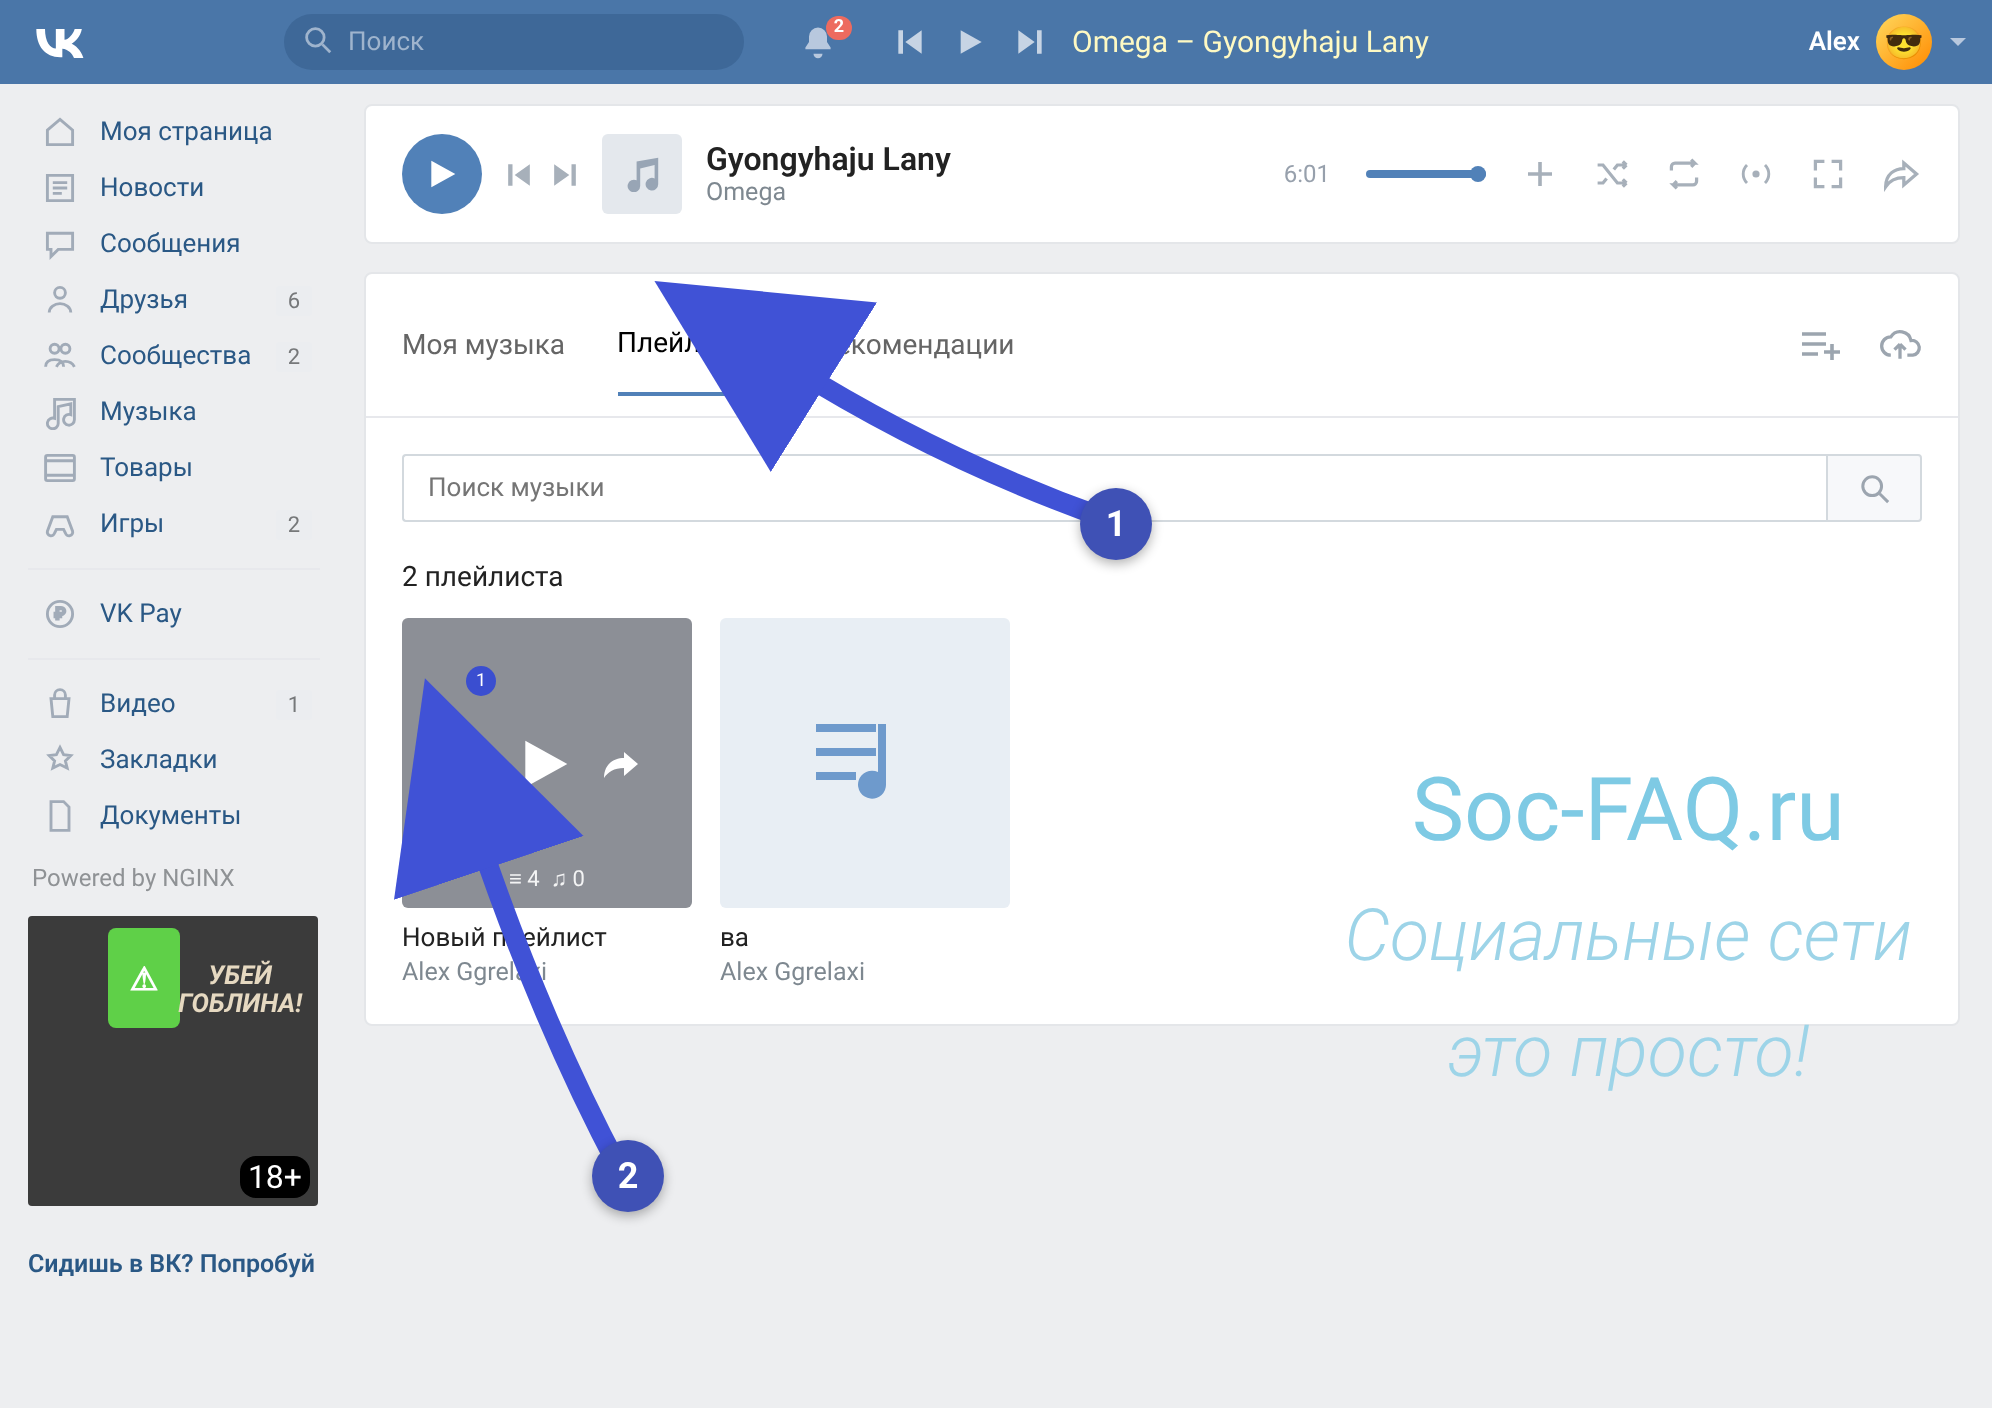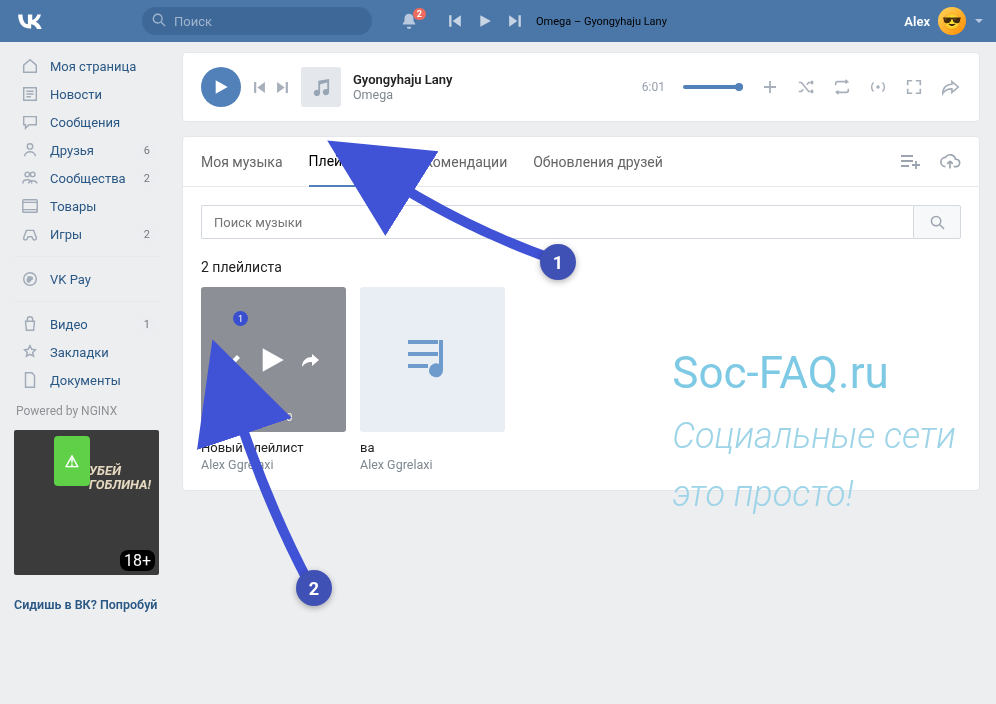--- a/index.html
+++ b/index.html
@@ -6,71 +6,71 @@
 body{background:#edeef0;width:996px;height:704px;overflow:hidden;position:relative}
 .topbar{height:42px;background:#4a76a8;display:flex;align-items:center;padding:0 12px;color:#fff}
 .vk-logo{font-size:24px;font-weight:bold;color:#fff;margin-right:100px;margin-left:4px}
 .search-wrap{position:relative}
 .search-top{width:230px;height:28px;border:none;border-radius:14px;background:#3e6898;color:#fff;padding:0 12px 0 32px;font-size:13px}
 .search-top::placeholder{color:#9fb4cd}
 .search-icon-top{position:absolute;left:10px;top:6px;color:#9fb4cd}
 .notif{margin-left:28px;position:relative;color:#b8c8de}
 .notif-badge{position:absolute;top:-4px;right:-8px;background:#ed6b5f;color:#fff;font-size:9px;border-radius:8px;padding:1px 4px;font-weight:bold}
 .player-controls{margin-left:30px;display:flex;align-items:center;gap:16px;color:#c7d4e4}
-.track-label{margin-left:14px;font-size:11px;color:#000000}
+.track-label{margin-left:14px;font-size:15px;color:#fef9c3}
 .user-block{margin-left:auto;display:flex;align-items:center;gap:8px;font-size:13px;font-weight:600}
 .avatar{width:28px;height:28px;border-radius:50%;background:linear-gradient(135deg,#ffd95e,#ff8a00);display:flex;align-items:center;justify-content:center;font-size:16px}
 .chev-down{color:#b8c8de}
 .layout{display:flex}
 .sidebar{width:170px;padding:10px 0 0 14px}
 .nav-item{display:flex;align-items:center;gap:10px;padding:5px 6px;font-size:13px;color:#2a5885;cursor:pointer;position:relative}
 .nav-item .ico{width:20px;color:#a1abb8;display:flex;justify-content:center}
 .nav-badge{margin-left:auto;background:#ebedf0;color:#76787a;font-size:11px;padding:1px 6px;border-radius:2px;margin-right:8px}
 .nav-sep{height:1px;background:#e7e8ec;margin:8px 10px 8px 0}
 .powered{font-size:12px;color:#8f9295;margin:10px 0 12px 2px}
 .ad-block{width:145px}
 .ad-img{width:145px;height:145px;background:#3b3b3b;border-radius:2px;position:relative;overflow:hidden}
 .ad-green{position:absolute;left:40px;top:6px;width:36px;height:50px;background:#5fd048;border-radius:4px;display:flex;align-items:center;justify-content:center;color:#fff;font-weight:bold;font-size:16px}
-.ad-text{position:absolute;right:8px;top:34px;color:#e6d9c1;font-size:13px;font-weight:bold;text-align:left;line-height:1.1;font-style:italic}
+.ad-text{position:absolute;right:8px;top:24px;color:#e6d9c1;font-size:13px;font-weight:bold;text-align:center;line-height:1.1;font-style:italic}
 .ad-age{position:absolute;right:4px;bottom:4px;background:#000;color:#fff;font-size:16px;padding:1px 4px;border-radius:8px}
 .ad-caption{font-size:12.5px;color:#2a5885;font-weight:600;margin-top:22px}
 .main{flex:1;padding:10px 16px 0 12px}
 .card{background:#fff;border:1px solid #e4e6e9;border-radius:4px;margin-bottom:14px}
 .player-card{padding:14px 18px;display:flex;align-items:center;gap:12px}
 .play-circle{width:40px;height:40px;border-radius:50%;background:#5181b8;color:#fff;display:flex;align-items:center;justify-content:center;cursor:pointer}
 .mini-controls{display:flex;gap:10px;color:#a7b0ba}
 .track-cover{width:40px;height:40px;background:#e4e8ed;border-radius:3px;display:flex;align-items:center;justify-content:center;color:#98a5b5}
-.track-info .title{font-size:13px;font-weight:600;color:#222}
+.track-info .title{font-size:16px;font-weight:600;color:#222}
 .track-info .artist{font-size:12.5px;color:#7e8890}
 .track-meta{margin-left:auto;display:flex;align-items:center;gap:18px;color:#97a0ac}
 .time{font-size:12px}
 .prog{width:60px;height:4px;background:#5181b8;border-radius:2px;position:relative}
 .prog::after{content:"";position:absolute;right:0;top:-2px;width:8px;height:8px;border-radius:50%;background:#5181b8}
 .icon-row{display:flex;gap:18px;color:#a7b0ba;font-size:16px}
 .tabs-card{padding:0}
-.tabs{display:flex;align-items:center;padding:0 18px;border-bottom:1px solid #e7e8ec}
+.tabs{display:flex;align-items:center;padding:11px 18px;border-bottom:1px solid #e7e8ec}
 .tab{padding:16px 0;margin-right:26px;font-size:14px;color:#656565;cursor:pointer}
 .tab.active{color:#000;border-bottom:2px solid #5181b8;margin-bottom:-1px}
 .tabs-right{margin-left:auto;display:flex;gap:18px;color:#9ca5af}
 .content{padding:18px}
 .music-search-row{display:flex;margin-bottom:20px}
 .music-search{flex:1;height:34px;border:1px solid #d3d9de;border-right:none;border-radius:2px 0 0 2px;padding:12px 12px;font-size:13px}
 .music-search-btn{width:48px;height:34px;border:1px solid #d3d9de;background:#f7f8fa;color:#9ca5af;border-radius:0 2px 2px 0;cursor:pointer;display:flex;align-items:center;justify-content:center}
 .pl-count{font-size:14px;color:#222;margin-bottom:12px}
 .playlists{display:flex;gap:14px}
 .pl-item{width:145px}
 .pl-cover{width:145px;height:145px;border-radius:3px;display:flex;align-items:center;justify-content:center;position:relative;cursor:pointer}
 .pl-cover.grey{background:#8c8f96;color:#fff}
 .pl-cover.light{background:#e8eef4;color:#6e9acc}
 .pl-hover-icons{display:flex;gap:14px;align-items:center;color:#fff}
 .pl-stats{position:absolute;bottom:8px;left:0;right:0;text-align:center;font-size:11px;color:#fff;opacity:0.9}
 .pl-badge{position:absolute;top:24px;left:32px;width:15px;height:15px;background:#3a4ed0;border-radius:50%;color:#fff;font-size:9px;display:flex;align-items:center;justify-content:center}
 .pl-title{font-size:13px;color:#222;margin-top:8px}
 .pl-artist{font-size:12.5px;color:#7e8890;margin-top:2px}
-.watermark{position:absolute;right:40px;top:338px;font-size:36px;color:#9dd4e8;font-weight:300;pointer-events:none;line-height:1.6;font-style:italic}
+.watermark{position:absolute;right:40px;top:370px;font-size:36px;color:#9dd4e8;font-weight:300;pointer-events:none;text-align:center;line-height:1.6;font-style:italic}
 .watermark .wm-site{font-size:44px;color:#7ecae4;font-style:normal;font-weight:400}
 .anno-circle{position:absolute;width:36px;height:36px;background:#3f51b5;border-radius:50%;color:#fff;display:flex;align-items:center;justify-content:center;font-size:18px;font-weight:bold;box-shadow:0 2px 6px rgba(0,0,0,0.3)}
 svg{display:block}
 </style>
 </head>
 <body>
 
 <div class="topbar">
   <div class="vk-logo">
     <svg width="26" height="16" viewBox="0 0 24 14">
@@ -165,20 +165,28 @@
               <circle cx="13" cy="6" r="2.5"></circle>
               <path d="M2 16c0-3 2-4 5-4s5 1 5 4M8 16c2-4 8-4 10 0"></path>
             </svg>
           </span>
           <span>Сообщества</span>
           <span class="nav-badge">2</span>
         </div>
         <div class="nav-item">
           <span class="ico">
             <svg width="18" height="18" viewBox="0 0 20 20" fill="none" stroke="currentColor" stroke-width="1.6">
+              <path d="M7 3v10.5a3 3 0 102 2.8V7l7-1.5v6a3 3 0 102 2.8V3z"></path>
+            </svg>
+          </span>
+          <span>Музыка</span>
+        </div>
+        <div class="nav-item">
+          <span class="ico">
+            <svg width="18" height="18" viewBox="0 0 20 20" fill="none" stroke="currentColor" stroke-width="1.6">
               <rect x="2" y="3" width="16" height="14" rx="1"></rect>
               <path d="M2 6h16M2 14h16"></path>
             </svg>
           </span>
           <span>Товары</span>
         </div>
         <div class="nav-item">
           <span class="ico">
             <svg width="18" height="18" viewBox="0 0 20 20" fill="none" stroke="currentColor" stroke-width="1.6">
               <path d="M6 6h8l3 8a2 2 0 01-4 1l-1-2H8l-1 2a2 2 0 01-4-1z"></path>
@@ -304,21 +312,20 @@
             </span>
         </div>
       </div>
     </div>
 
     <div class="card tabs-card">
       <div class="tabs">
         <div class="tab">Моя музыка</div>
         <div class="tab active">Плейлисты</div>
         <div class="tab">Рекомендации</div>
-        <div class="tab">Обновления друзей</div>
         <div class="tabs-right">
           <span>
               <svg width="22" height="18" viewBox="0 0 22 18">
                 <path stroke="currentColor" stroke-width="1.8" d="M2 3h12M2 8h12M2 13h8M17 8v8M13 12h8"></path>
               </svg>
             </span>
           <span>
               <svg width="22" height="18" viewBox="0 0 24 18">
                 <path fill="none" stroke="currentColor" stroke-width="1.8" d="M7 14a5 5 0 010-10 6 6 0 0111 2 4 4 0 011 8h-3M12 16V8m0 0l-3 3m3-3l3 3"></path>
               </svg>

